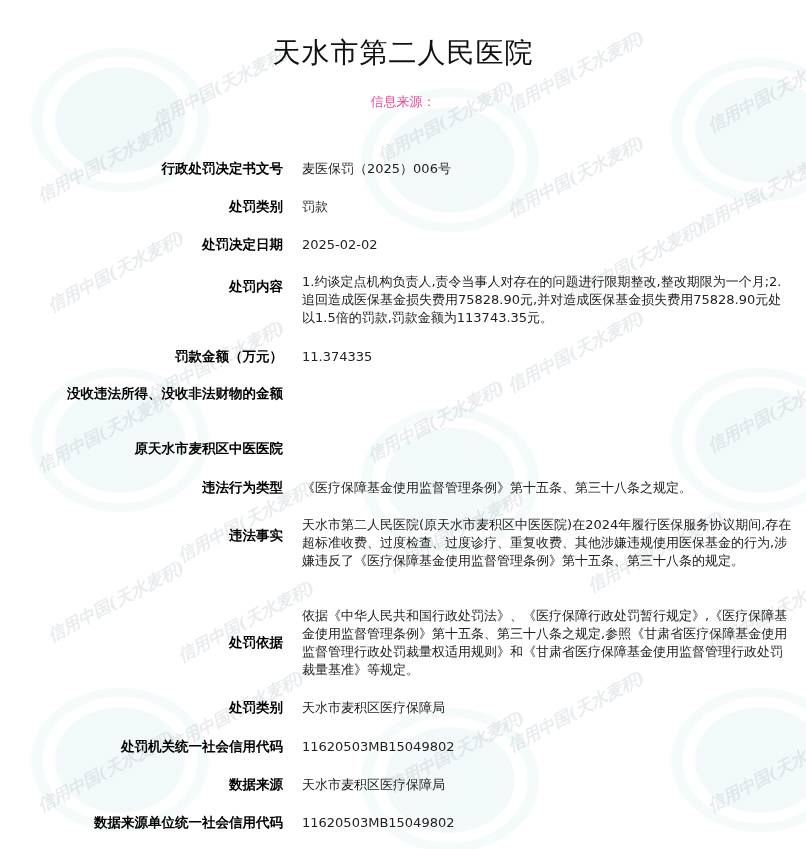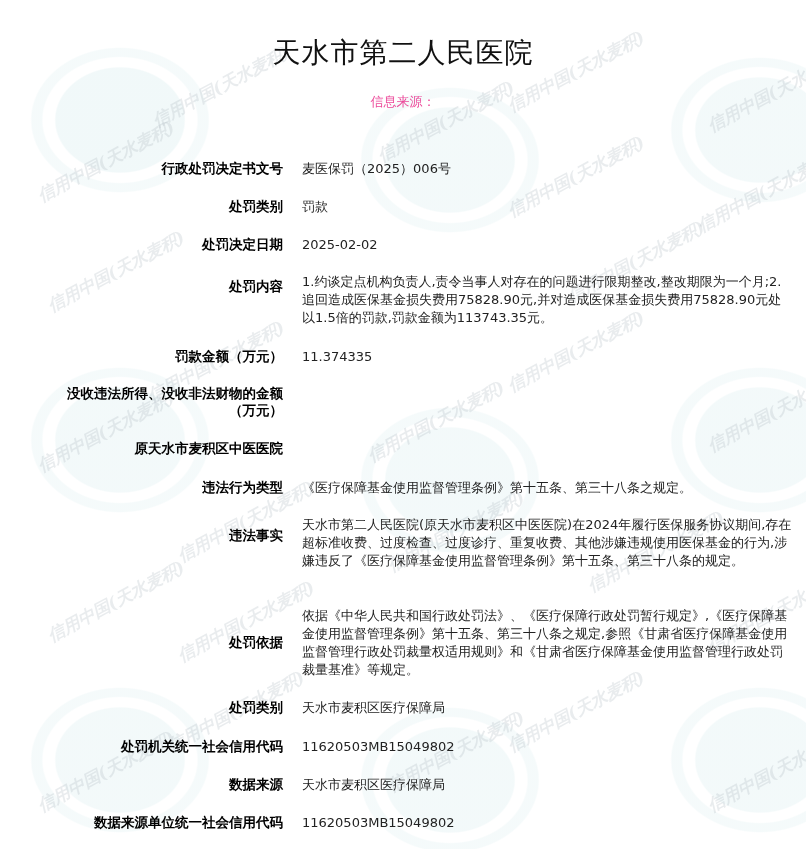--- a/index.html
+++ b/index.html
@@ -106,21 +106,20 @@
   </div>
 
   <div class="row" style="top:348px">
     <div class="label">罚款金额（万元）</div>
     <div class="value">11.374335</div>
   </div>
 
   <div class="row" style="top:385px">
     <div class="label">
       <div>没收违法所得、没收非法财物的金额</div>
-      <div>（万元）</div>
     </div>
     <div class="value"></div>
   </div>
 
   <div class="row" style="top:440px">
     <div class="label">原天水市麦积区中医医院</div>
     <div class="value"></div>
   </div>
 
   <div class="row" style="top:479px">

